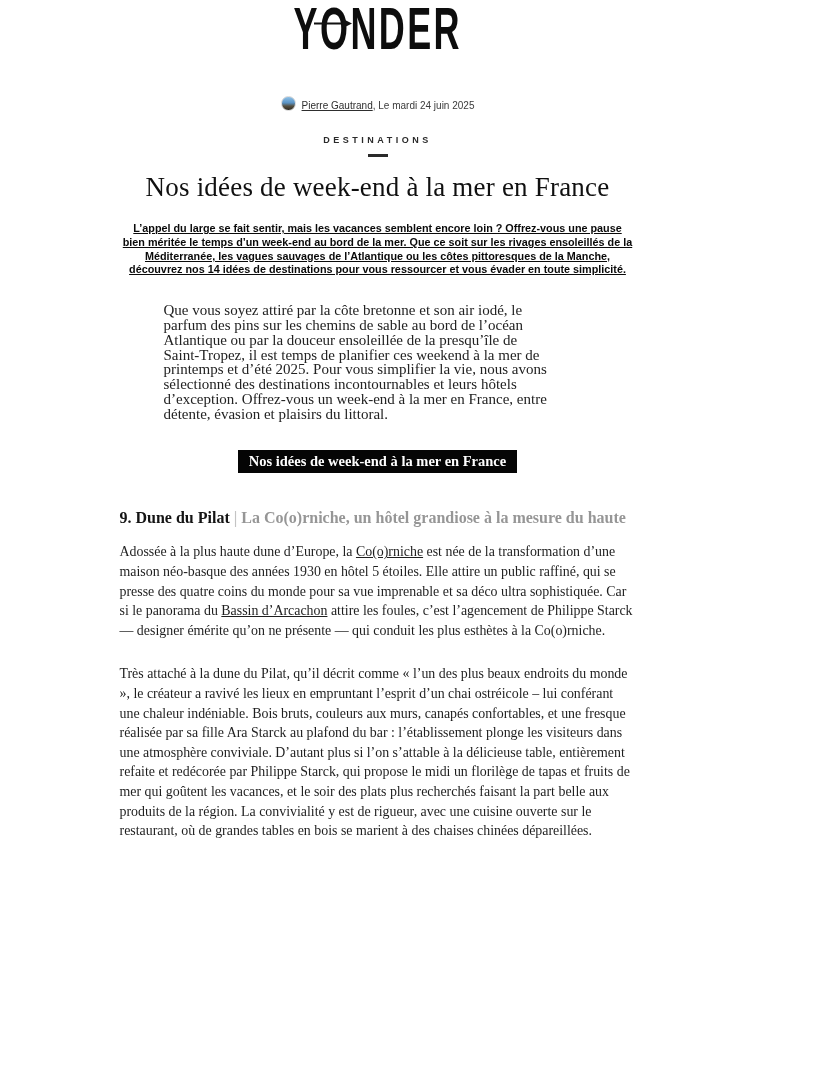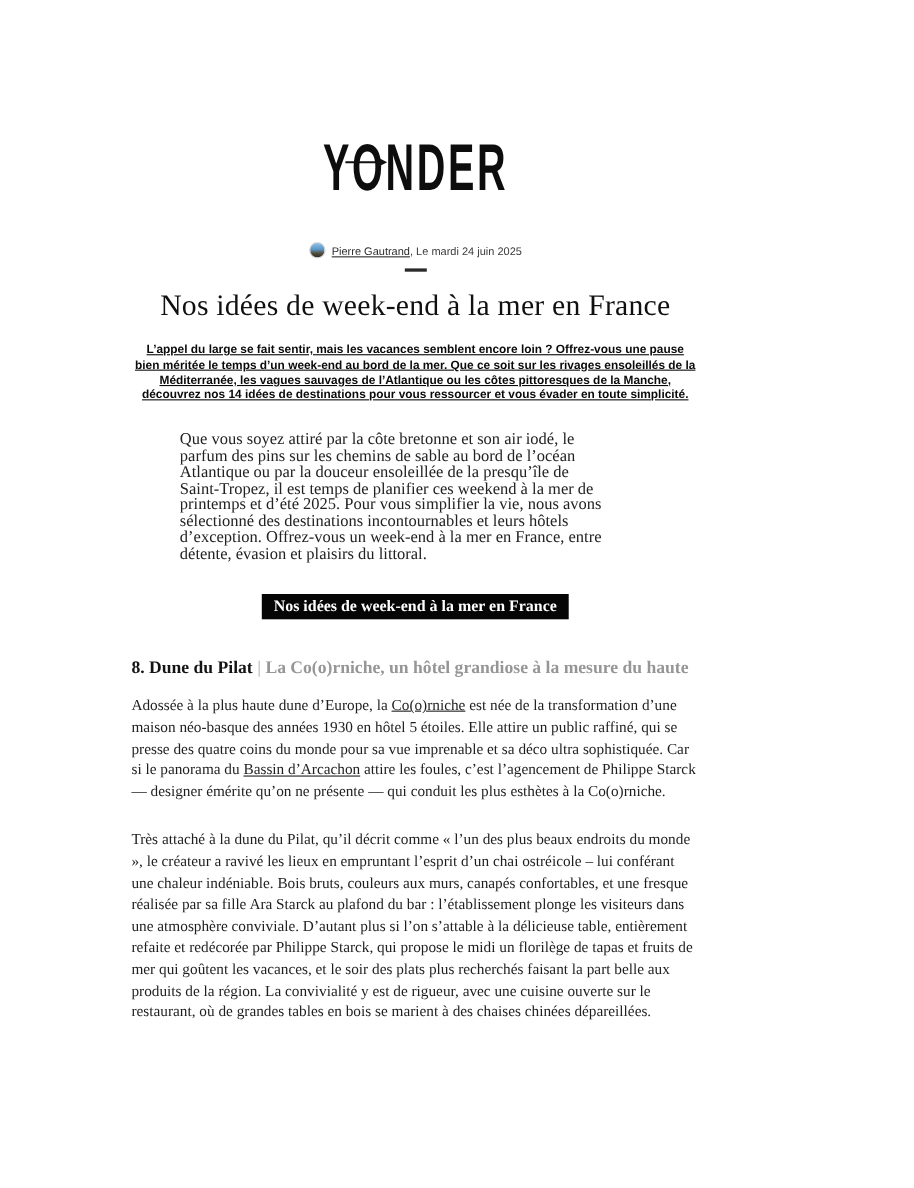--- a/index.html
+++ b/index.html
@@ -1,21 +1,21 @@
 <!DOCTYPE html>
 <html><head>
 <meta charset="utf-8">
 <style>
   html,body{margin:0;padding:0;}
   body{
     width:831px;height:1080px;background:#ffffff;
     font-family:"Liberation Serif", serif;
     color:#1c1c1c;overflow:hidden;
   }
-  .page{width:755px;height:1080px;position:relative;padding-top:124px;box-sizing:border-box;}
+  .page{width:755px;height:1080px;position:relative;box-sizing:border-box;}
   .column{width:516px;margin:0 auto;position:relative;}
 
   
   .logo-wrap{text-align:center;height:60px;}
   .logo-svg{display:inline-block;}
 
   
   .byline{margin-top:36px;display:flex;justify-content:center;align-items:flex-end;gap:6px;
     font-family:"Liberation Sans", sans-serif;font-size:10px;color:#3b3b3b;}
   .avatar{width:15px;height:15px;border-radius:50%;
@@ -75,32 +75,33 @@
 
   <div class="column">
 
     <div class="byline">
       <span class="avatar"></span>
       <span>
         <a class="author-link">Pierre Gautrand</a><span>, Le mardi 24 juin 2025</span>
       </span>
     </div>
 
+    <div class="category">DESTINATIONS</div>
     <div class="category-dash"></div>
 
     <h1 class="title">Nos idées de week-end à la mer en France</h1>
 
     <p class="chapeau">L’appel du large se fait sentir, mais les vacances semblent encore loin ? Offrez-vous une pause bien méritée le temps d’un week-end au bord de la mer. Que ce soit sur les rivages ensoleillés de la Méditerranée, les vagues sauvages de l’Atlantique ou les côtes pittoresques de la Manche, découvrez nos 14 idées de destinations pour vous ressourcer et vous évader en toute simplicité.</p>
 
     <p class="lede">Que vous soyez attiré par la côte bretonne et son air iodé, le parfum des pins sur les chemins de sable au bord de l’océan Atlantique ou par la douceur ensoleillée de la presqu’île de Saint-Tropez, il est temps de planifier ces weekend à la mer de printemps et d’été 2025. Pour vous simplifier la vie, nous avons sélectionné des destinations incontournables et leurs hôtels d’exception. Offrez-vous un week-end à la mer en France, entre détente, évasion et plaisirs du littoral.</p>
 
     <div class="banner-wrap">
       <a class="banner-link">Nos idées de week-end à la mer en France</a>
     </div>
 
-    <h2 class="section-heading"><span class="num-title">8. Dune du Pilat</span><span class="sep">|</span><span class="subtitle">La Co(o)rniche, un hôtel grandiose à la mesure du haute</span></h2>
+    <h2 class="section-heading"><span class="num-title">9. Dune du Pilat</span><span class="sep">|</span><span class="subtitle">La Co(o)rniche, un hôtel grandiose à la mesure du haute</span></h2>
 
     <p class="para"><span>Adossée à la plus haute dune d’Europe, la </span><a class="body-link">Co(o)rniche</a><span> est née de la transformation d’une maison néo-basque des années 1930 en hôtel 5 étoiles. Elle attire un public raffiné, qui se presse des quatre coins du monde pour sa vue imprenable et sa déco ultra sophistiquée. Car si le panorama du </span><a class="body-link">Bassin d’Arcachon</a><span> attire les foules, c’est l’agencement de Philippe Starck — designer émérite qu’on ne présente — qui conduit les plus esthètes à la Co(o)rniche.</span></p>
 
     <p class="para"><span>Très attaché à la dune du Pilat, qu’il décrit comme « </span><span class="quote-italic">l’un des plus beaux endroits du monde</span><span> », le créateur a ravivé les lieux en empruntant l’esprit d’un chai ostréicole – lui conférant une chaleur indéniable. Bois bruts, couleurs aux murs, canapés confortables, et une fresque réalisée par sa fille Ara Starck au plafond du bar : l’établissement plonge les visiteurs dans une atmosphère conviviale. D’autant plus si l’on s’attable à la délicieuse table, entièrement refaite et redécorée par Philippe Starck, qui propose le midi un florilège de tapas et fruits de mer qui goûtent les vacances, et le soir des plats plus recherchés faisant la part belle aux produits de la région. La convivialité y est de rigueur, avec une cuisine ouverte sur le restaurant, où de grandes tables en bois se marient à des chaises chinées dépareillées.</span></p>
 
   </div>
 </div>
 
 </body></html>

